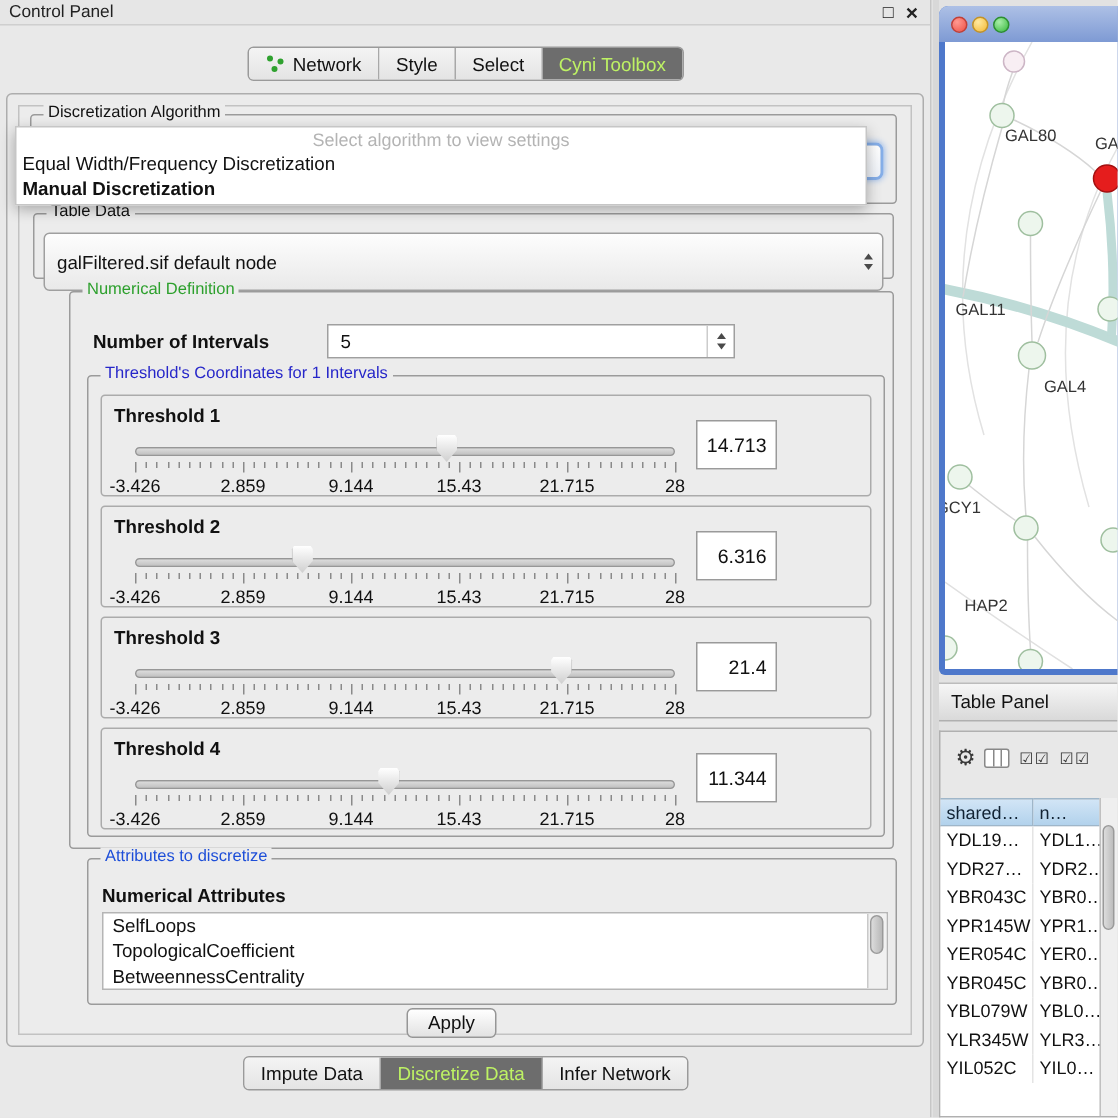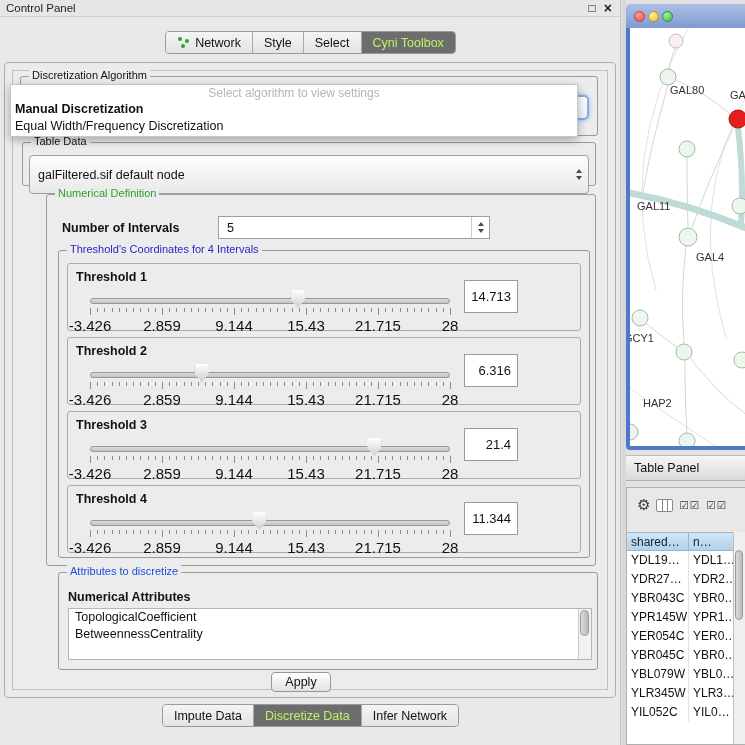--- a/index.html
+++ b/index.html
@@ -83,21 +83,21 @@
   .track { position:absolute; left:0; top:34px; width:100%; height:6px;
     background:linear-gradient(#dcdcdc,#c2c2c2); border:1px solid #979797; border-radius:4px; }
   .thumb { position:absolute; top:26px; width:14px; height:18px; margin-left:-7px;
     background:linear-gradient(#ffffff,#cfcfcf);
     clip-path:polygon(10% 0,90% 0,100% 12%,100% 55%,50% 100%,0 55%,0 12%);
     filter:drop-shadow(0 0 1px #7d7d7d); }
   .ticks { position:absolute; left:0; top:44px; width:100%; height:8px; }
   .tick { position:absolute; top:0; width:1px; height:4px; background:#8a8a8a; }
   .tick.major { height:7px; }
   .scale-labels { position:absolute; left:0; top:53px; width:100%; height:12px;
-    font-size:15px; color:#111;text-align:center; }
+    font-size:12px; color:#111;text-align:center; }
   .scale-label { position:absolute; transform:translateX(-50%); white-space:nowrap; }
   .value-box { position:absolute; left:396px; top:16px; width:54px; height:33px;
     background:#fff; border:1px solid #9a9a9a; font-size:13px;
     display:flex; align-items:center; justify-content:flex-end; padding-right:6px; }
 
   .attributes-group { left:58px; top:572px; width:540px; height:98px; }
   .attributes-group > .group-title { color:#1d4ed8; }
   .list-title { position:absolute; left:68px; top:590px; font-weight:bold; font-size:12.5px; }
   .attr-list { position:absolute; left:68px; top:608px; width:524px; height:52px;
     background:#fff; border:1px solid #b5b5b5; overflow:hidden; }
@@ -223,21 +223,21 @@
   <span class="noi-label">Number of Intervals</span>
   <div class="spinner">
     <span class="spinner-value">5</span>
     <span class="stepper">
       <span class="arrow-up"></span>
       <span class="arrow-down"></span>
     </span>
   </div>
 
   <div class="group thresholds-group">
-    <span class="group-title">Threshold's Coordinates for 4 Intervals</span>
+    <span class="group-title">Threshold's Coordinates for 1 Intervals</span>
     <div class="thresholds-container">
         <div class="threshold-row">
           <div class="th-label">Threshold 1</div>
           <div class="slider">
             <div class="track"></div>
             <div class="ticks">
               <span class="tick major" style="left: 0%;"></span>
               <span class="tick" style="left: 2%;"></span>
               <span class="tick" style="left: 4%;"></span>
               <span class="tick" style="left: 6%;"></span>
@@ -512,20 +512,21 @@
   </div>
 
   <div class="group attributes-group">
     <span class="group-title">Attributes to discretize</span>
   </div>
   <span class="list-title">Numerical Attributes</span>
   <div class="attr-list">
     <div class="attr-scrollbar">
       <div class="attr-scroll-thumb"></div>
     </div>
+  <div class="attr-item">SelfLoops</div>
       <div class="attr-item">TopologicalCoefficient</div>
       <div class="attr-item">BetweennessCentrality</div>
     </div>
 
   <div class="apply-btn">Apply</div>
 
   <div class="tabbar bottom">
       <div class="tabbar-inner">
         <div class="tab">
           <span>Impute Data</span>
@@ -535,22 +536,22 @@
         </div>
         <div class="tab">
           <span>Infer Network</span>
         </div>
       </div>
     </div>
 
   <div class="algo-popup">
     <div class="popup-placeholder">Select algorithm to view settings</div>
     <div>
+        <div class="popup-option">Equal Width/Frequency Discretization</div>
         <div class="popup-option first">Manual Discretization</div>
-        <div class="popup-option">Equal Width/Frequency Discretization</div>
       </div>
   </div>
 </div>
 
 <div class="divider"></div>
 
 <div class="network-window">
   <div class="net-titlebar">
     <span class="light red"></span>
     <span class="light yellow"></span>

